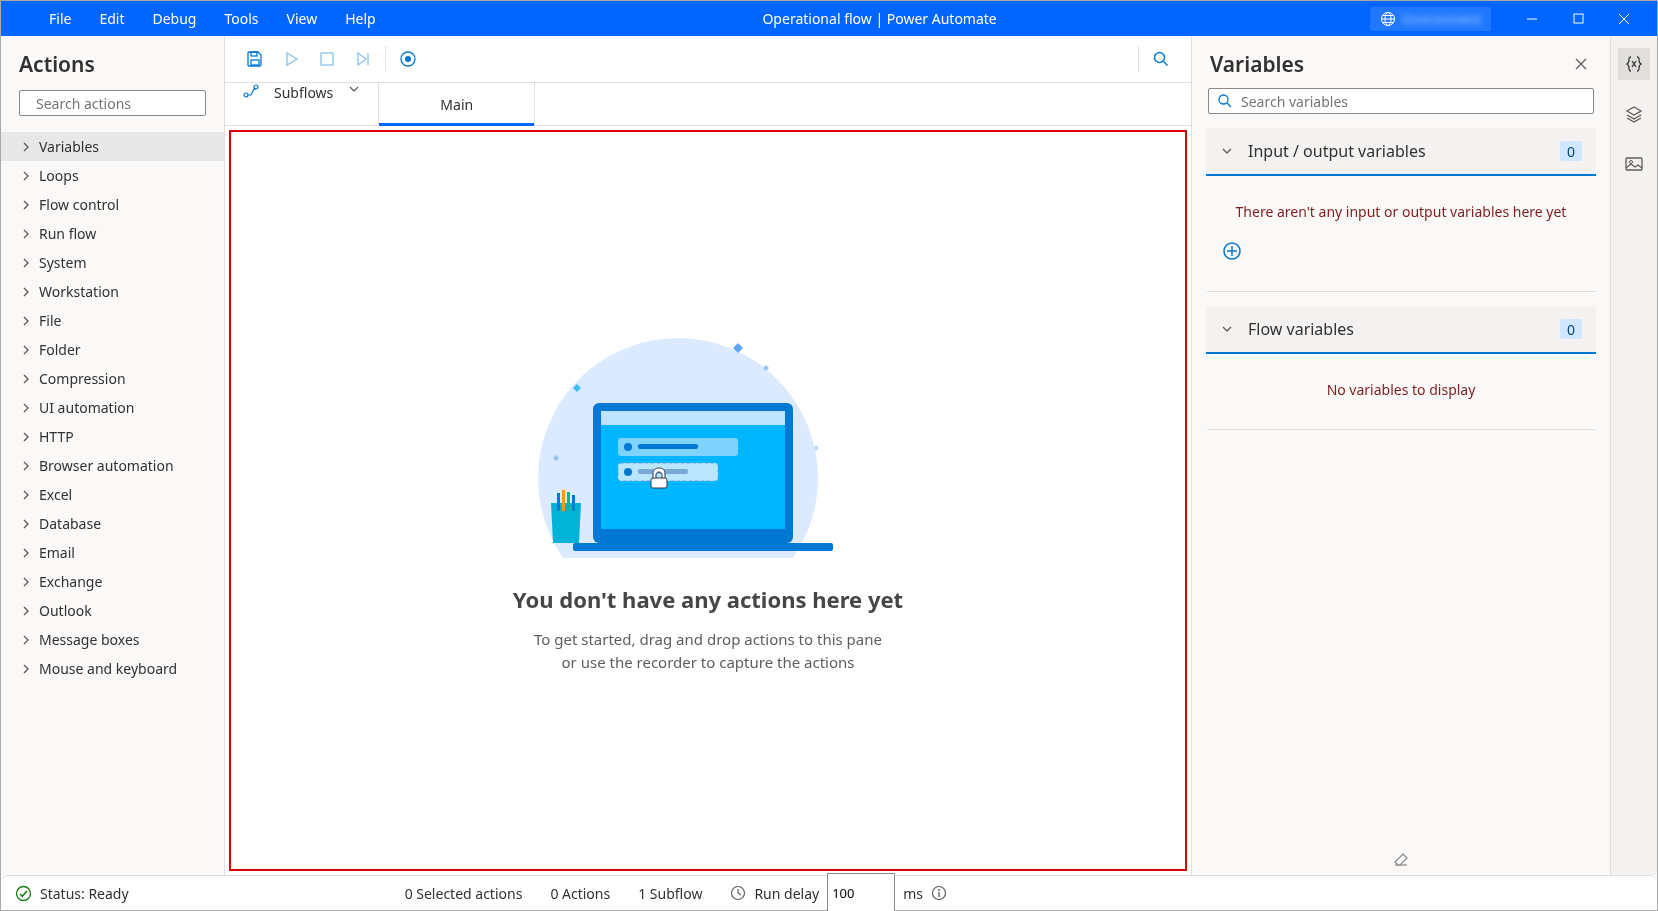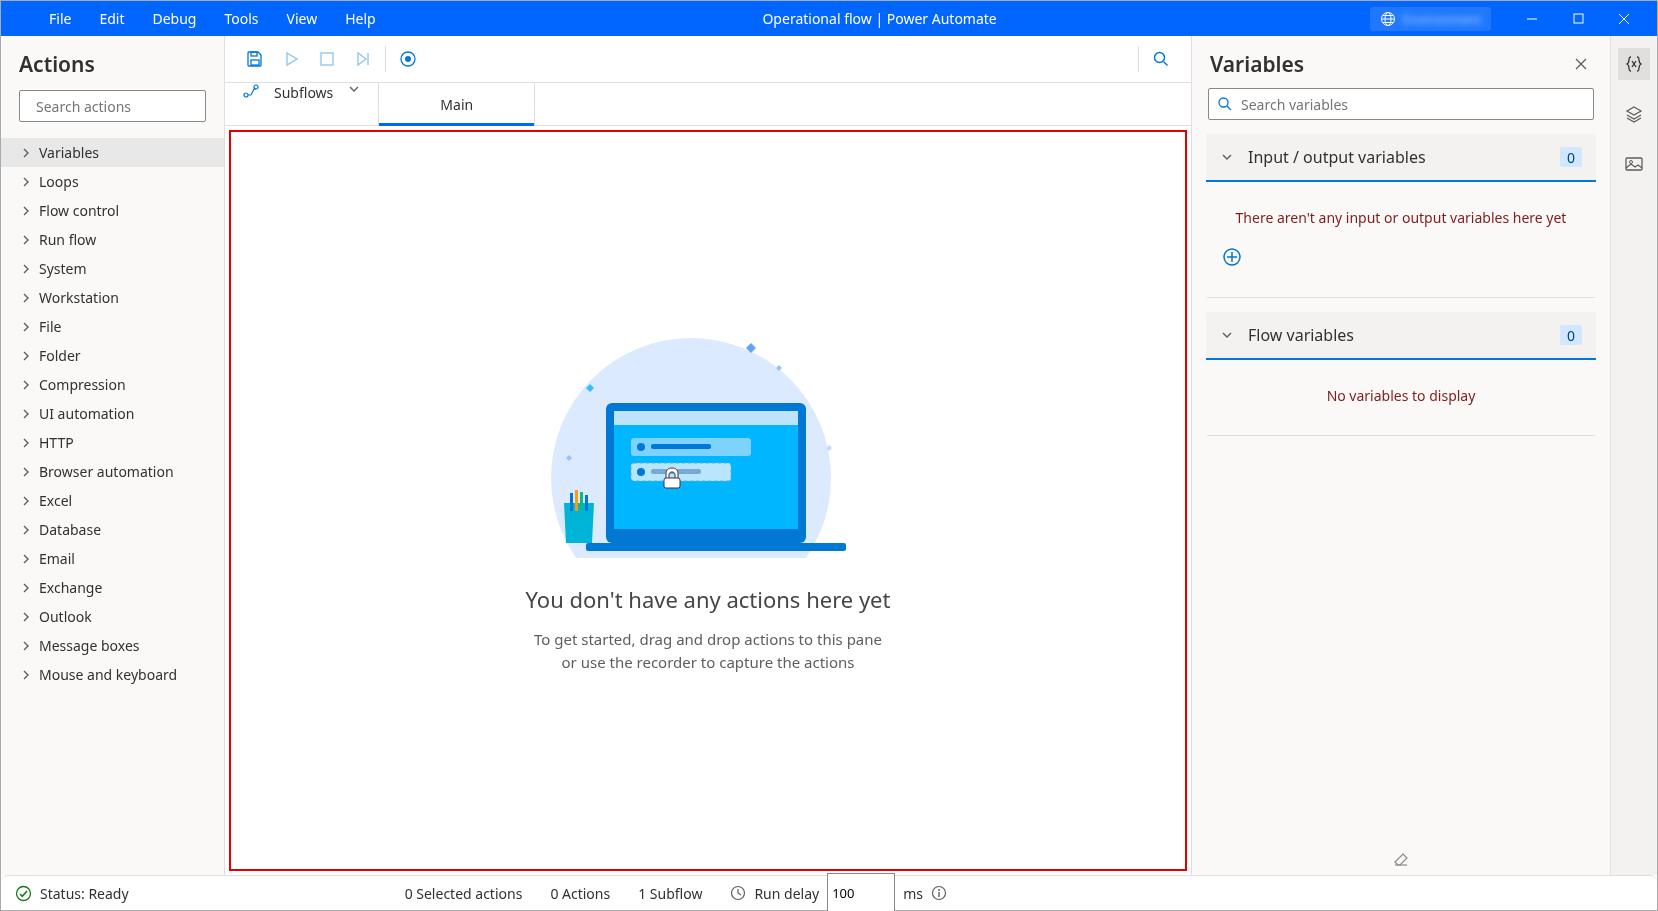--- a/index.html
+++ b/index.html
@@ -17,42 +17,42 @@
 .winbtns span { width: 46px; height: 35px; display: flex; align-items: center; justify-content: center; }
 .winbtns svg { stroke: #fff; fill: none; stroke-width: 1; }
 
 
 .body { flex: 1; display: flex; min-height: 0; }
 
 
 .left { width: 224px; background: #faf9f8; border-right: 1px solid #e1dfdd; display: flex; flex-direction: column; }
 .panel-title { font-size: 21px; font-weight: 600; padding: 14px 18px 12px; color: #323130; }
 .search-wrap { padding: 0 18px 12px; }
-.search { height: 32px; border: 1px solid #8a8886; border-radius: 2px; display: flex; align-items: center; padding: 0 8px; gap: 8px; background: #fff; }
+.search { height: 26px; border: 1px solid #8a8886; border-radius: 2px; display: flex; align-items: center; padding: 0 8px; gap: 8px; background: #fff; }
 .search input { border: none; outline: none; flex: 1; font-size: 14px; background: transparent; }
 .tree { flex: 1; overflow-y: auto; padding-top: 4px; }
 .tree-item { display: flex; align-items: center; height: 29px; padding-left: 20px; gap: 8px; font-size: 14px; color: #323130; cursor: default; }
 .tree-item.selected { background: #e8e8e8; }
 .chev { width: 10px; height: 10px; }
 .chev svg { stroke: #605e5c; fill: none; stroke-width: 1.4; }
 
 
 .center { flex: 1; display: flex; flex-direction: column; min-width: 0; border-right: 1px solid #e1dfdd; }
 .toolbar { height: 47px; border-bottom: 1px solid #e1dfdd; display: flex; align-items: center; padding: 0 12px; }
 .tb-btn { width: 36px; height: 36px; display: flex; align-items: center; justify-content: center; color: #0078d4; }
 .tb-sep { width: 1px; height: 26px; background: #e1dfdd; margin: 0 4px; }
 .tb-spacer { flex: 1; }
 .tabstrip { height: 43px; border-bottom: 1px solid #e1dfdd; display: flex; align-items: stretch; }
 .subflows { display: flex; align-items: flex-start; gap: 15px; padding: 0 18px; border-right: 1px solid #e1dfdd; font-size: 14px; color: #323130; }
 .tab { width: 156px; display: flex; align-items: center; justify-content: center; font-size: 14px; border-right: 1px solid #e1dfdd; position: relative; color: #323130; }
 .tab.active::after { content: ""; position: absolute; left: 0; right: 0; bottom: -1px; height: 3px; background: #0066ff; }
 .canvas-wrap { flex: 1; padding: 4px 4px; min-height: 0; }
 .canvas { width: 100%; height: 100%; border: 2px solid #e30000; display: flex; align-items: center; justify-content: center; }
 .empty { text-align: center; color: #605e5c; }
-.empty-title { font-size: 22px; color: #484644; margin-top: 26px; font-weight: 400; }
+.empty-title { font-size: 22px; color: #484644; margin-top: 26px; font-weight: 700; }
 .empty-sub { font-size: 15px; margin-top: 14px; line-height: 1.5; }
 
 
 .right { width: 418px; background: #faf9f8; display: flex; flex-direction: column; padding: 0 0 0 0; }
 .right-head { display: flex; align-items: center; padding: 14px 16px 10px 18px; }
 .right-head .panel-title { padding: 0; flex: 1; }
 .close-x { width: 26px; height: 26px; display: flex; align-items: center; justify-content: center; }
 .vars-search { padding: 0 16px 14px; }
 .vgroup { margin: 0 14px 14px; background: #f3f2f1; border-radius: 2px; border-bottom: 1px solid #e1dfdd; }
 .vgroup-head { display: flex; align-items: center; height: 48px; padding: 0 14px; gap: 14px; border-bottom: 2px solid #0078d4; font-size: 16px; color: #323130; }

